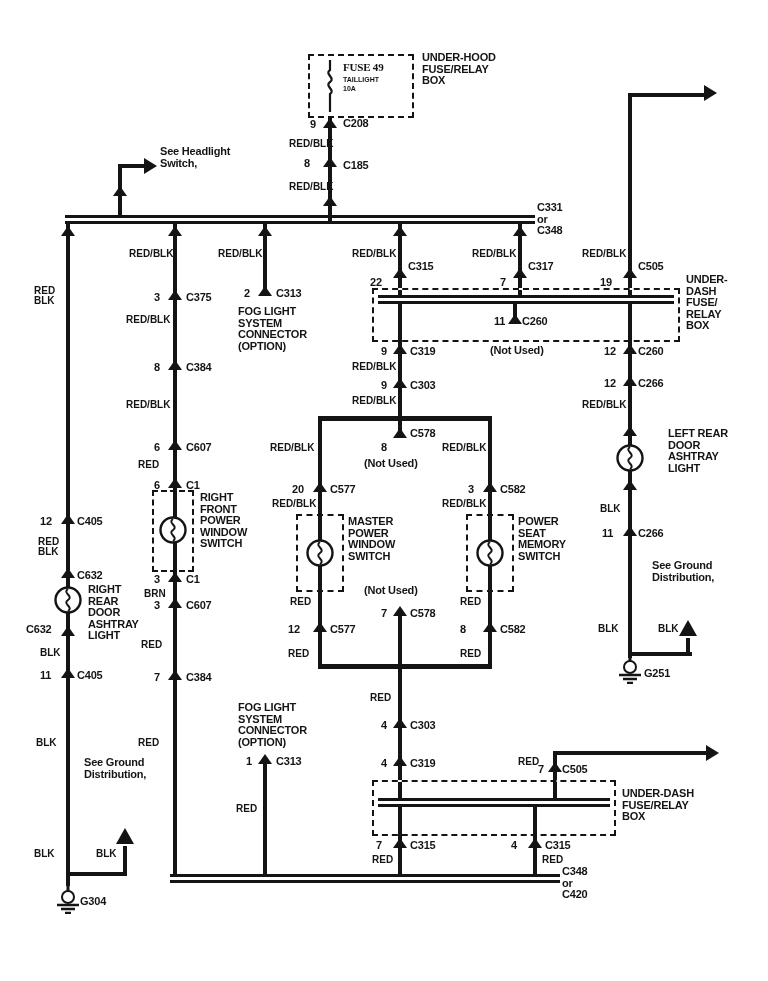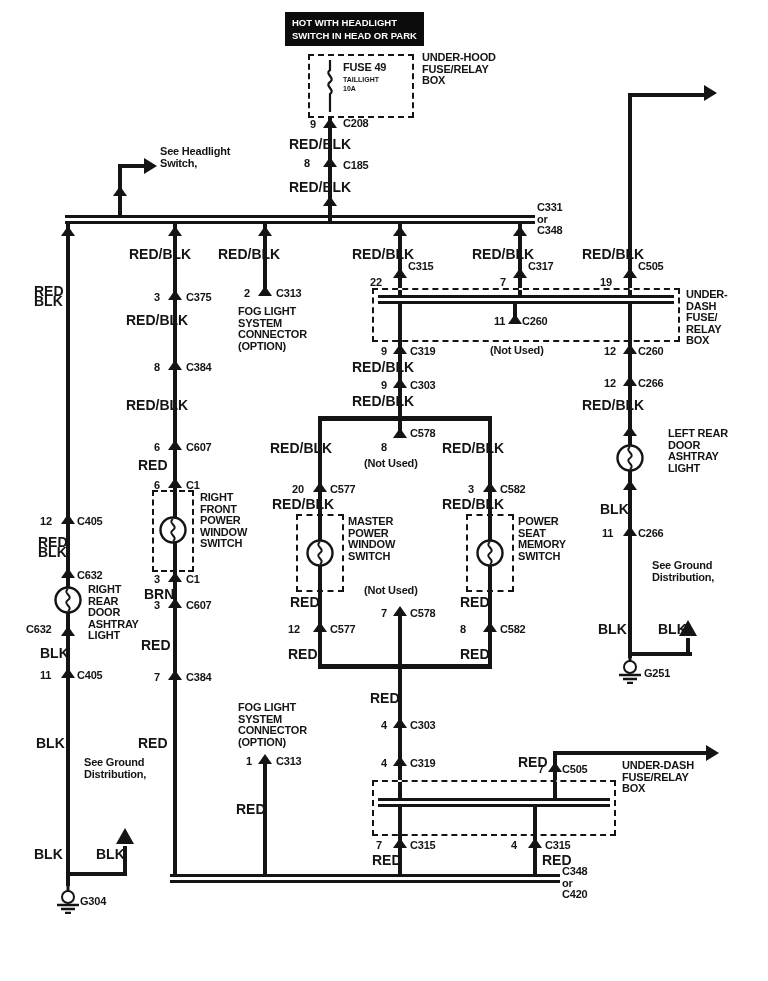--- a/index.html
+++ b/index.html
@@ -2,42 +2,40 @@
 <html><head>
 <meta charset="utf-8">
 <style>
   html,body{margin:0;padding:0;background:#fff;}
   .stage{position:relative;width:768px;height:981px;background:#ffffff;overflow:hidden;
          font-family:"Liberation Sans",sans-serif;color:#141414;}
   .w{position:absolute;background:#141414;}
   .dbus{position:absolute;height:9px;border-top:3px solid #141414;border-bottom:3px solid #141414;box-sizing:border-box;}
   .dbox{position:absolute;border:2px dashed #141414;box-sizing:border-box;background:transparent;}
   .t{position:absolute;font-weight:bold;font-size:11px;line-height:11.5px;white-space:pre;letter-spacing:-0.2px;}
-  .c{position:absolute;font-weight:bold;font-size:14px;line-height:10px;white-space:pre;}
+  .c{position:absolute;font-weight:bold;font-size:10px;line-height:10px;white-space:pre;}
   .tt{position:absolute;font-weight:bold;font-size:7px;line-height:8px;white-space:pre;}
   .cv{position:absolute;width:0;height:0;border-left:7px solid transparent;border-right:7px solid transparent;border-bottom:10px solid #141414;}
   .cvr{position:absolute;width:0;height:0;border-top:8px solid transparent;border-bottom:8px solid transparent;border-left:13px solid #141414;}
   .tri{position:absolute;width:0;height:0;border-left:9px solid transparent;border-right:9px solid transparent;border-bottom:16px solid #141414;}
   .blackbox{position:absolute;background:#0c0c0c;color:#fff;font-weight:bold;font-size:9.5px;line-height:13px;
             padding:4px 7px;white-space:pre;}
   .ic{position:absolute;}
 </style>
 </head>
 <body>
 
 <div class="stage">
 
-  <div class="blackbox" style="left:285px;top:12px;">HOT WITH HEADLIGHT
-SWITCH IN HEAD OR PARK</div>
 
   <div class="dbox" style="left:308px;top:54px;width:106px;height:64px;"></div>
   <svg class="ic" style="left:322px;top:60px;" width="16" height="52" viewBox="0 0 16 52">
     <path d="M8 0 V10 C2 14 14 18 8 22 C2 26 14 30 8 34 V52" fill="none" stroke="#141414" stroke-width="2.2"></path>
   </svg>
-  <span class="t" style="left:343px;top:62px;">FUSE 49</span>
+  <span class="t" style="left:343px;top:62px;font-family:Liberation Serif, serif;">FUSE 49</span>
   <span class="tt" style="left:343px;top:76px;">TAILLIGHT</span>
   <span class="tt" style="left:343px;top:85px;">10A</span>
   <span class="t" style="left:422px;top:52px;">UNDER-HOOD
 FUSE/RELAY
 BOX</span>
 
   <div class="w" style="left:328px;top:118px;width:4px;height:104px;"></div>
   <div class="cv" style="left:323px;top:118px;"></div>
   <span class="t" style="left:310px;top:119px;">9</span>
   <span class="t" style="left:343px;top:118px;">C208</span>
@@ -178,21 +176,21 @@
 
   <div class="w" style="left:628px;top:93px;width:80px;height:4px;"></div>
   <div class="cvr" style="left:704px;top:85px;"></div>
   <div class="w" style="left:628px;top:93px;width:4px;height:195px;"></div>
   <span class="c" style="left:582px;top:249px;">RED/BLK</span>
   <div class="cv" style="left:623px;top:268px;"></div>
   <span class="t" style="left:638px;top:261px;">C505</span>
   <span class="t" style="left:600px;top:277px;">19</span>
 
   <div class="dbox" style="left:372px;top:288px;width:308px;height:54px;"></div>
-  <span class="t" style="left:686px;top:289px;">UNDER-
+  <span class="t" style="left:686px;top:274px;">UNDER-
 DASH
 FUSE/
 RELAY
 BOX</span>
   <div class="dbus" style="left:378px;top:295px;width:296px;"></div>
   <div class="w" style="left:398px;top:290px;width:4px;height:8px;"></div>
   <div class="w" style="left:518px;top:290px;width:4px;height:8px;"></div>
   <div class="w" style="left:628px;top:290px;width:4px;height:8px;"></div>
   <div class="w" style="left:398px;top:303px;width:4px;height:39px;"></div>
   <div class="w" style="left:628px;top:303px;width:4px;height:39px;"></div>
@@ -279,21 +277,21 @@
 
   <div class="w" style="left:553px;top:751px;width:157px;height:4px;"></div>
   <div class="cvr" style="left:706px;top:745px;"></div>
   <div class="w" style="left:553px;top:751px;width:4px;height:29px;"></div>
   <span class="c" style="left:518px;top:757px;">RED</span>
   <div class="cv" style="left:548px;top:762px;"></div>
   <span class="t" style="left:538px;top:764px;">7</span>
   <span class="t" style="left:562px;top:764px;">C505</span>
 
   <div class="dbox" style="left:372px;top:780px;width:244px;height:56px;"></div>
-  <span class="t" style="left:622px;top:760px;">UNDER-DASH
+  <span class="t" style="left:622px;top:788px;">UNDER-DASH
 FUSE/RELAY
 BOX</span>
   <div class="dbus" style="left:378px;top:798px;width:232px;"></div>
   <div class="w" style="left:398px;top:782px;width:4px;height:18px;"></div>
   <div class="w" style="left:553px;top:782px;width:4px;height:18px;"></div>
   <div class="w" style="left:398px;top:805px;width:4px;height:31px;"></div>
   <div class="w" style="left:533px;top:805px;width:4px;height:31px;"></div>
   <div class="cv" style="left:393px;top:838px;"></div>
   <span class="t" style="left:376px;top:840px;">7</span>
   <span class="t" style="left:410px;top:840px;">C315</span>

